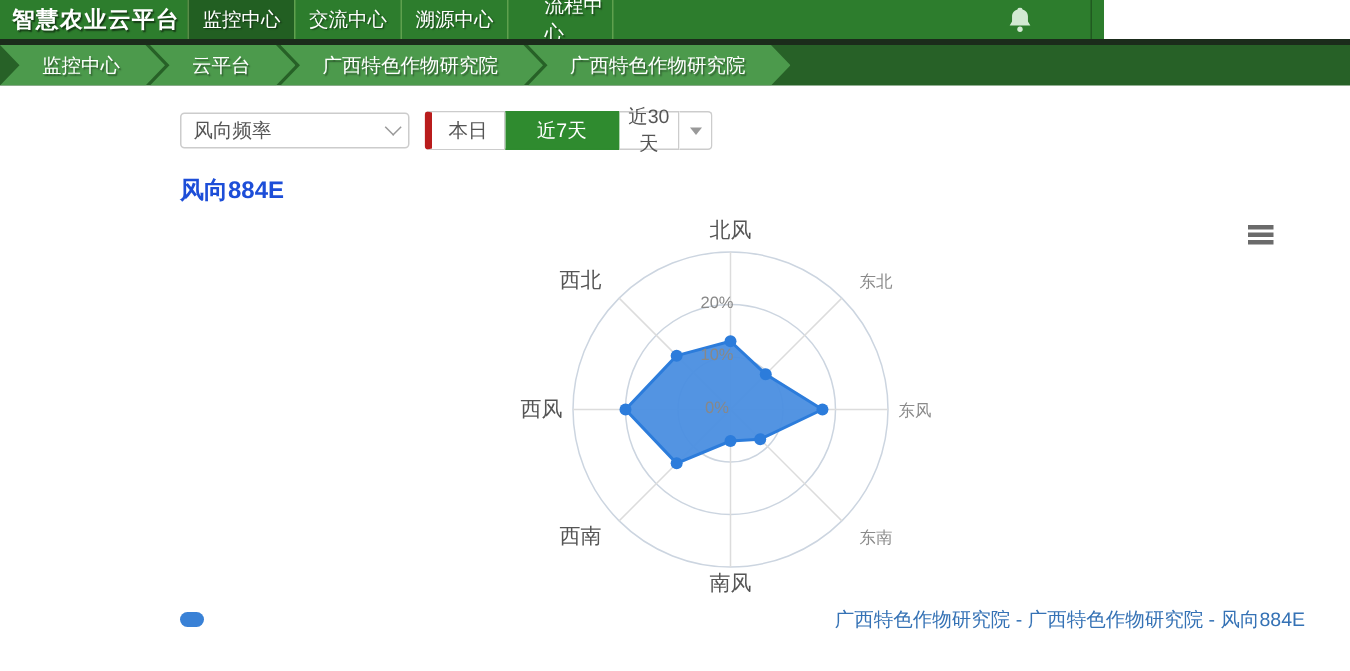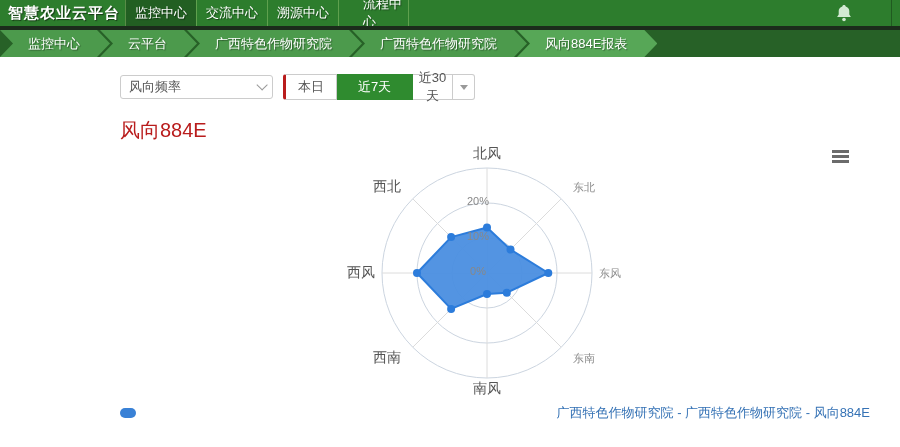--- a/index.html
+++ b/index.html
@@ -1,21 +1,21 @@
 <!DOCTYPE html>
 <html><head>
 <meta charset="utf-8">
 <style>
   * { margin:0; padding:0; box-sizing:border-box; }
   html,body { width:900px; height:447px; }
   body { font-family:"Liberation Sans","DejaVu Sans",sans-serif; background:#fff; overflow:hidden; position:relative; }
   .page { position:relative; width:900px; height:447px; background:#fff; }
 
   
-  .topbar { position:absolute; left:0; top:0; width:900px; height:26px; background:#2d7d2d; display:flex; align-items:stretch;font-family:Liberation Mono, monospace; }
+  .topbar { position:absolute; left:0; top:0; width:736px; height:26px; background:#2d7d2d; display:flex; align-items:stretch;font-family:Liberation Mono, monospace; }
   .topbar-underline { position:absolute; left:0; top:26px; width:900px; height:4px; background:#1b2c1b; }
   .logo { width:125px; display:flex; align-items:center; padding-left:8px; color:#fff; font-weight:bold; font-size:15px; letter-spacing:1px; text-shadow:1px 1px 1px rgba(0,0,0,0.55); }
   .nav { display:flex; align-items:stretch; }
   .nav-item { width:71px; display:flex; align-items:center; justify-content:center; color:#fff; font-size:13px; cursor:pointer; border-left:1px solid rgba(190,225,140,0.35); text-shadow:1px 1px 1px rgba(0,0,0,0.45); }
   .nav-item.active { background:#225f22; }
   .nav-item:last-child { border-right:1px solid rgba(190,225,140,0.35);padding-left:24px; }
   .bell { position:absolute; right:48px; top:5px; width:16px; height:17px; }
   .topbar-right-divider { position:absolute; right:8px; top:0; width:1px; height:26px; background:rgba(0,0,0,0.28); }
 
   
@@ -24,27 +24,27 @@
            clip-path:polygon(0 0, calc(100% - 13px) 0, 100% 50%, calc(100% - 13px) 100%, 0 100%, 13px 50%); }
   .crumb + .crumb { margin-left:-10px;align-items:center; }
   .crumb.last { background:#57a757; }
 
   
   .metric-select { position:absolute; left:120px; top:75px; width:153px; height:24px; border:1px solid #ccc; border-radius:3px; background:#fff; display:flex; align-items:center; padding:4px 8px; font-size:13px; color:#555; cursor:pointer; }
   .metric-select .caret { margin-left:auto; width:8px; height:8px; border-right:1px solid #999; border-bottom:1px solid #999; transform:rotate(45deg) translateY(-3px); }
 
   .btn-group { position:absolute; left:283px; top:74px; height:26px; display:flex; }
   .btn { height:26px; border:1px solid #ccc; border-left:none; background:#fff; color:#555; font-size:13px; display:flex; align-items:center; justify-content:center; cursor:pointer; font-family:inherit; }
-  .btn.first { border-left:3px solid #b91c1c; border-radius:3px 0 0 3px; }
+  .btn.first { border-left:5px solid #b91c1c; border-radius:3px 0 0 3px; }
   .btn.w1 { width:54px; } .btn.w2 { width:76px; } .btn.w3 { width:40px; }
   .btn.active { background:#2f8b2f; border-color:#2f8b2f; color:#fff; }
   .btn.more { width:22px; border-radius:0 3px 3px 0; }
   .btn.more .caret-down { width:0; height:0; border-left:4px solid transparent; border-right:4px solid transparent; border-top:5px solid #999; }
 
-  .report-title { position:absolute; left:120px; top:117px; font-size:20px; font-weight:normal; color:#b91c1c; }
+  .report-title { position:absolute; left:120px; top:117px; font-size:16px; font-weight:bold; color:#1d4ed8; }
   .report-date { position:absolute; left:203px; top:118px; font-size:13px; color:#777; }
 
   
   .radar-wrap { position:absolute; left:320px; top:138px; width:340px; height:265px; }
   .toolbox { position:absolute; left:832px; top:150px; width:17px; cursor:pointer; }
   .toolbox div { height:3px; background:#6b6b6b; margin-bottom:2px; }
 
   .legend-row { position:absolute; left:120px; top:404px; width:750px; display:flex; align-items:center; justify-content:space-between; cursor:pointer; }
   .legend-marker { width:16px; height:10px; border-radius:5px; margin-right:6px; }
   .legend-label { font-size:13px; }
@@ -83,23 +83,20 @@
         <span>监控中心</span>
       </div>
     <div class="crumb">
         <span>云平台</span>
       </div>
     <div class="crumb">
         <span>广西特色作物研究院</span>
       </div>
     <div class="crumb">
         <span>广西特色作物研究院</span>
-      </div>
-    <div class="crumb last">
-        <span>风向884E报表</span>
       </div>
   </div>
 
   <div class="metric-select">
     <span>风向频率</span>
     <span class="caret"></span>
   </div>
 
   <div class="btn-group">
     <button class="btn first w1">

